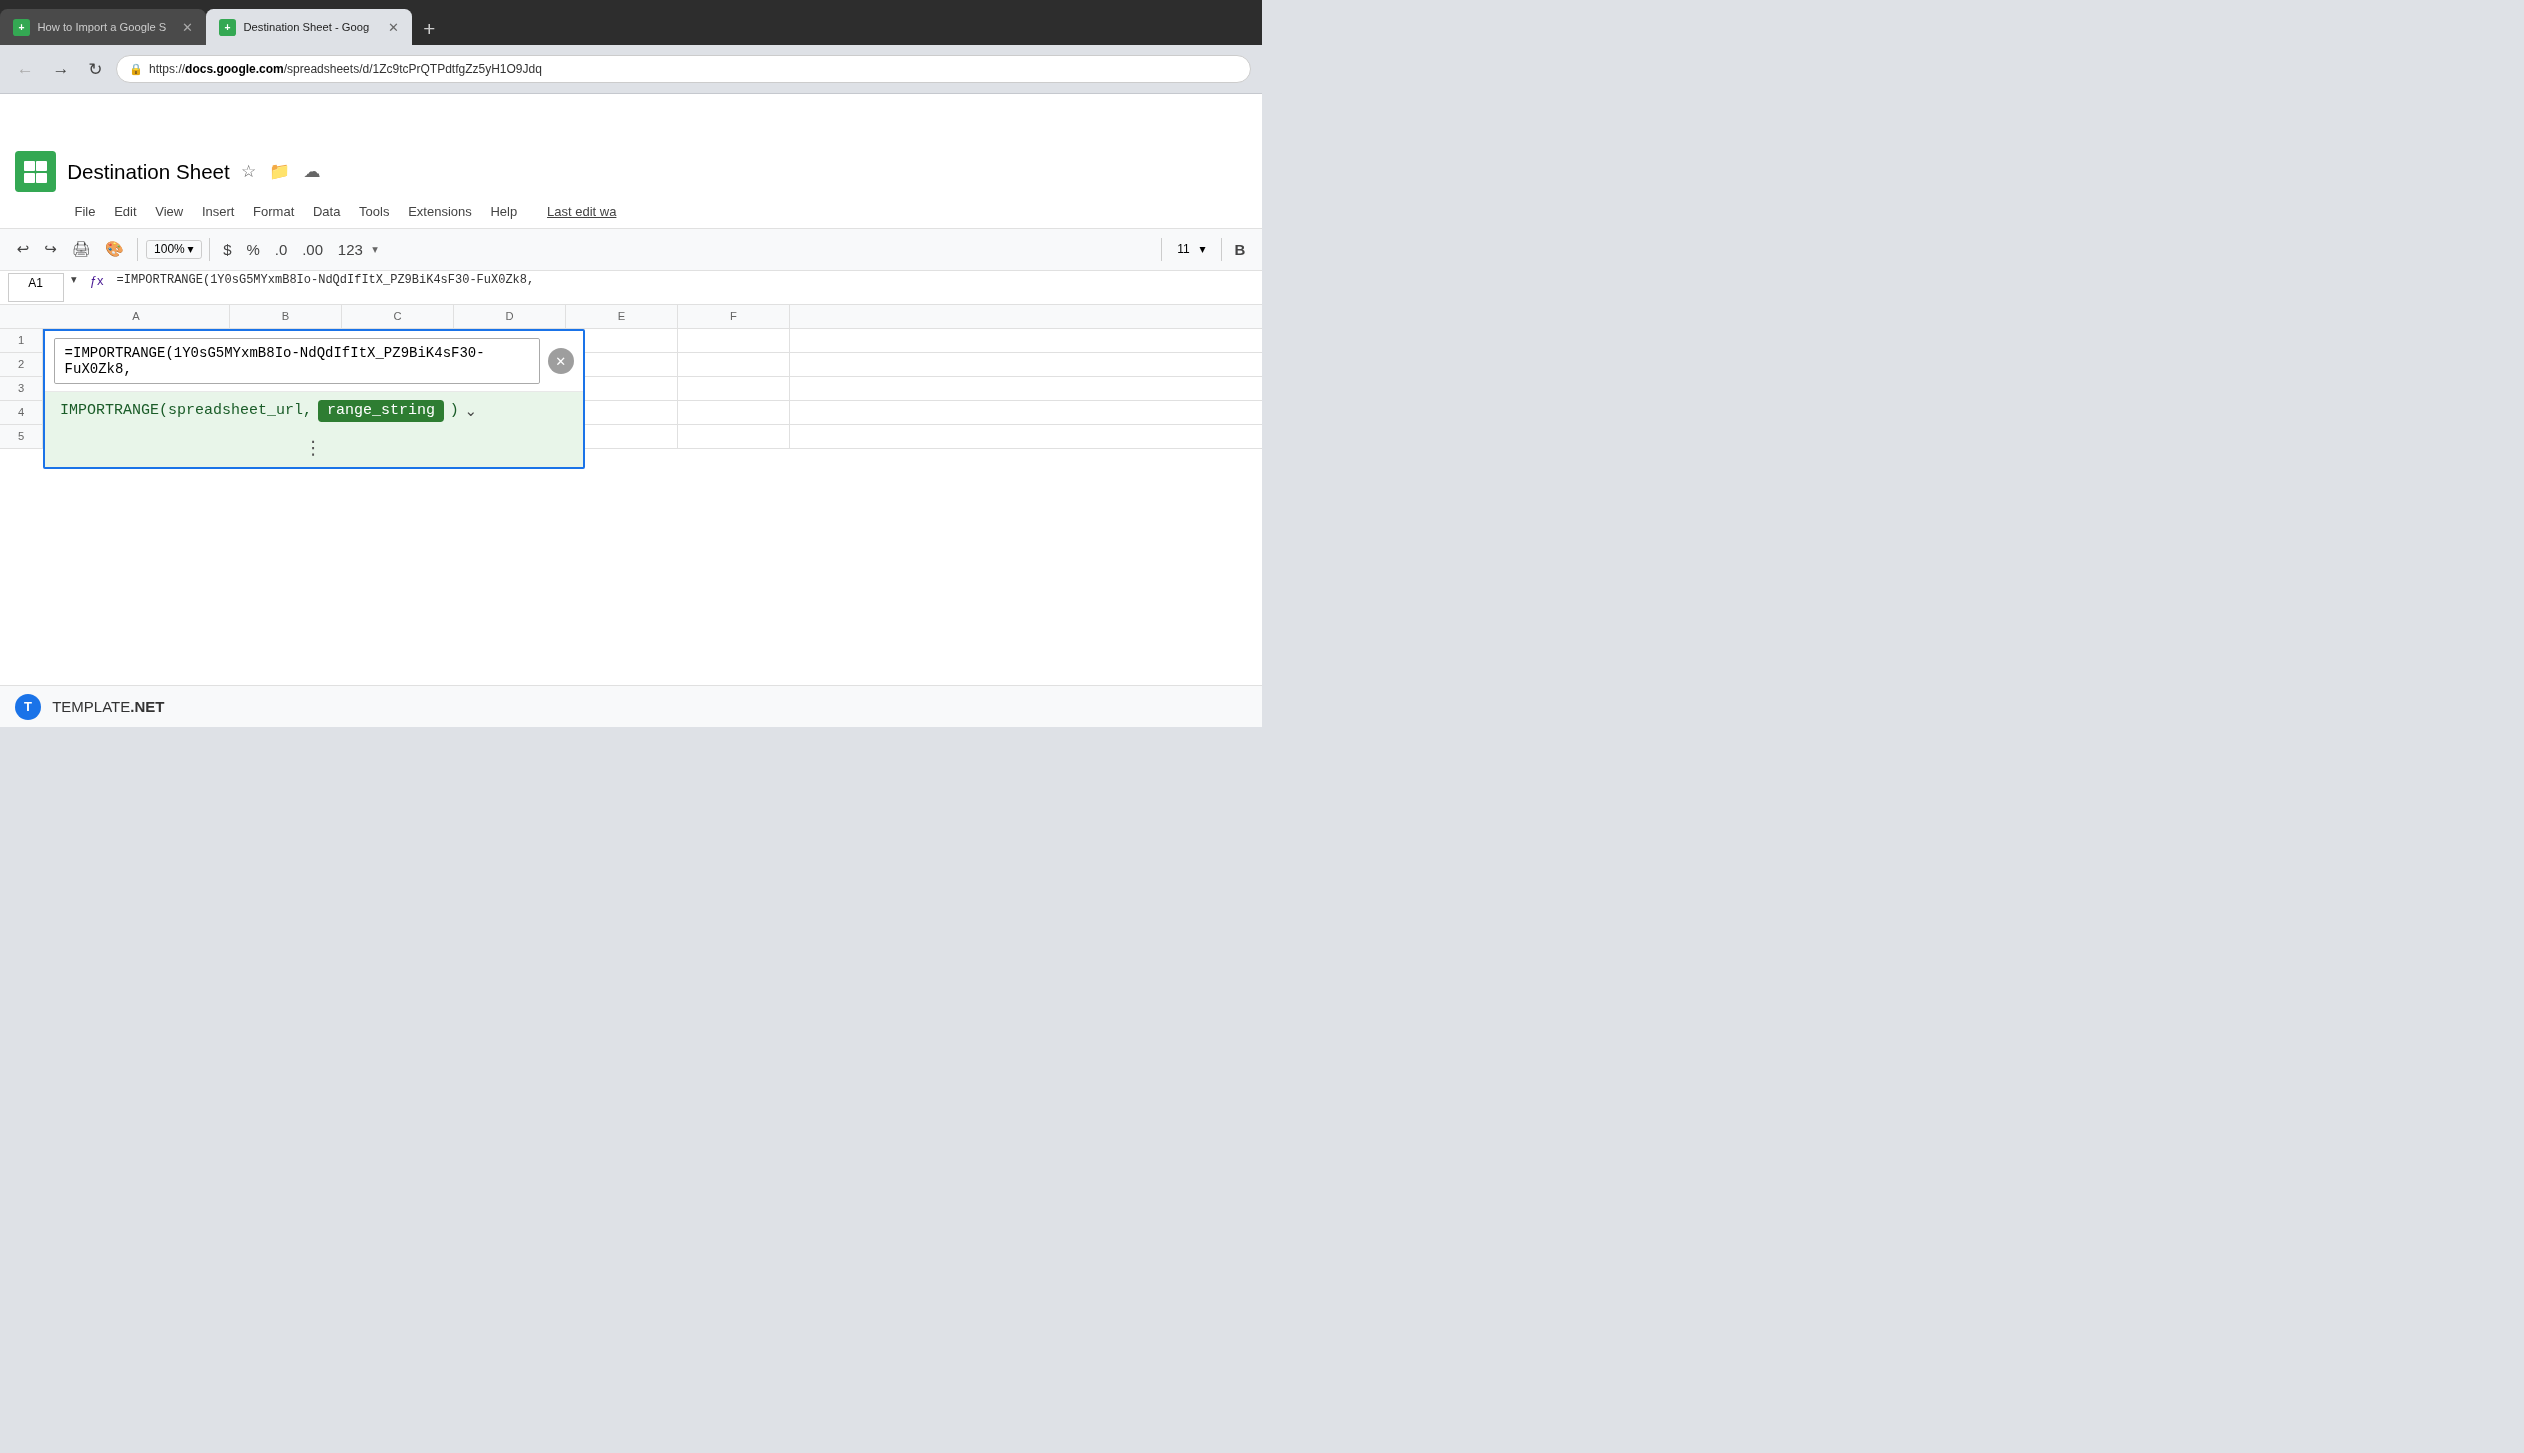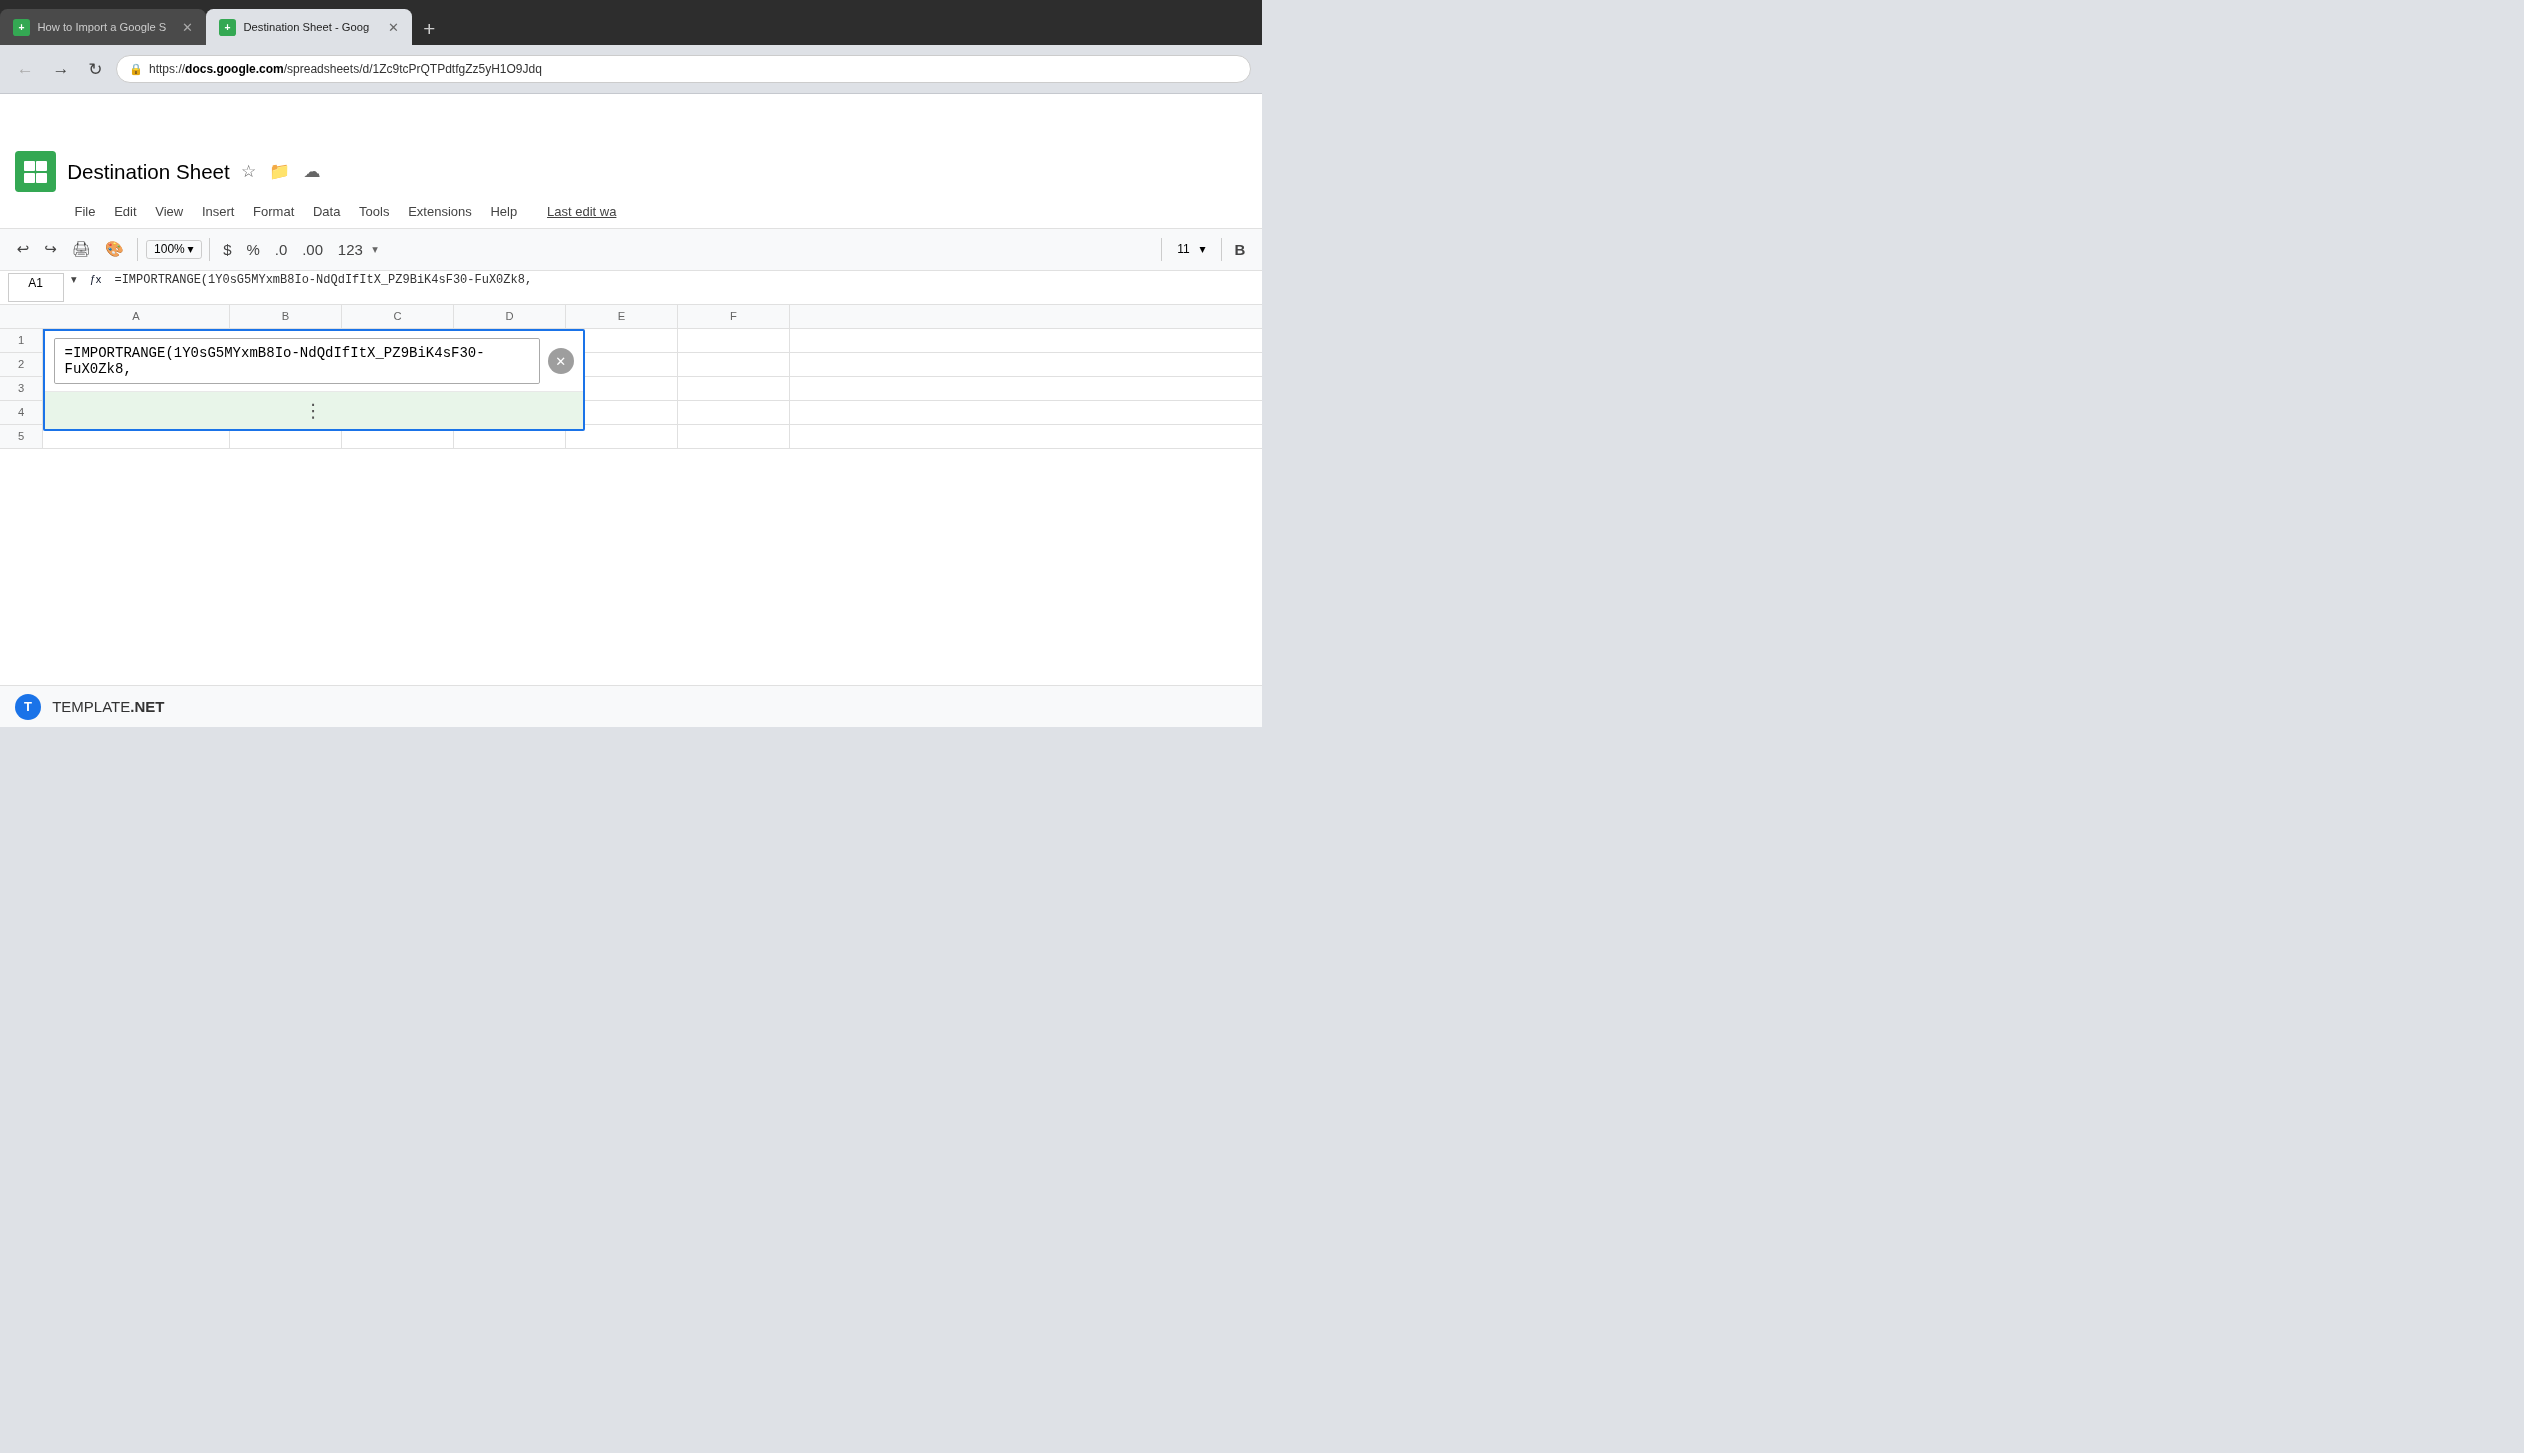--- a/index.html
+++ b/index.html
@@ -259,22 +259,22 @@
       font-size: 12px;
       min-width: 56px;
       text-align: center;
     }
     .formula-expand {
       font-size: 11.2px;
       color: #444;
       cursor: pointer;
     }
     .formula-fx {
-      font-size: 11px;
-      color: #0f172a;
+      font-size: 13px;
+      color: #4c1d95;
       padding: 0 5.6px;
     }
     .formula-content {
       font-size: 12px;
       color: #333;
       font-family: 'Courier New', monospace;
     }
 
     
     .grid-area {
@@ -599,20 +599,26 @@
           <div class="grid-cell" style="width:112px;"></div>
           <div class="grid-cell" style="width:112px;"></div>
         </div>
       </div>
 
       <div class="formula-popup">
         <div class="formula-input-row">
           <div class="formula-input-text">=IMPORTRANGE(1Y0sG5MYxmB8Io-NdQdIfItX_PZ9BiK4sF30-FuX0Zk8,</div>
           <button class="formula-close-btn">✕</button>
         </div>
+        <div class="formula-hint-row">
+          <span class="formula-hint-text">IMPORTRANGE(spreadsheet_url, </span>
+          <span class="range-string-badge">range_string</span>
+          <span class="formula-hint-text">)</span>
+          <span class="expand-icon">⌄</span>
+        </div>
         <div class="more-options-row">
           <span class="more-dots">⋮</span>
         </div>
       </div>
     </div>
 
     <div class="footer">
       <div class="footer-logo">
         <span>T</span>
       </div>

